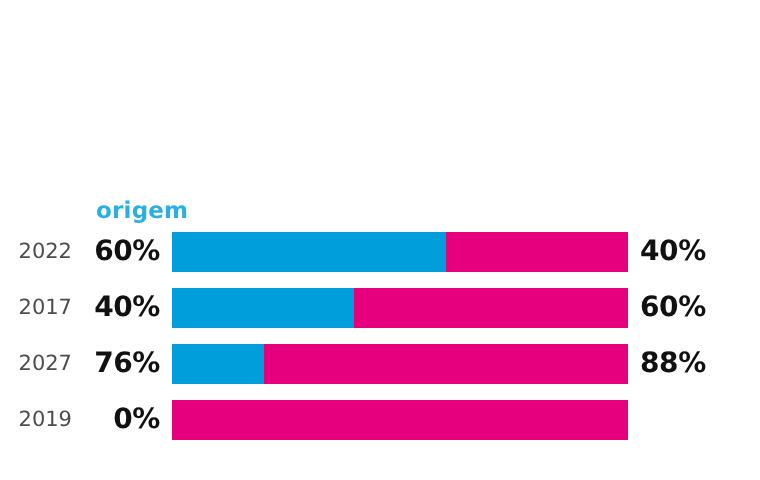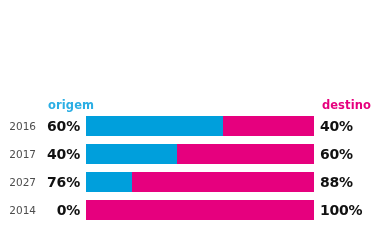--- a/index.html
+++ b/index.html
@@ -137,26 +137,25 @@
     white-space: nowrap;
   }
 </style>
 </head>
 <body>
 
 <div id="chart-root" style="background: rgb(255, 255, 255); margin-top: 44px;">
 
   <div class="legend">
     <span class="legend-origem" style="color: rgb(43, 174, 228);">origem</span>
-    <span class="legend-destino" style="color: rgb(230, 0, 126);">destino</span>
   </div>
 
   <div class="rows" id="rows-container">
       <div class="row">
-        <span class="year-label" style="color: rgb(77, 77, 77);">2016</span>
+        <span class="year-label" style="color: rgb(77, 77, 77);">2022</span>
         <span class="left-value" style="color: rgb(17, 17, 17);">60%</span>
         <div class="bar-track">
           <div class="bar-origem" style="width: 60%; background: rgb(0, 159, 220);"></div>
           <div class="bar-destino" style="width: 40%; background: rgb(230, 0, 126);"></div>
         </div>
         <span class="right-value" style="color: rgb(17, 17, 17);">40%</span>
       </div>
       <div class="row">
         <span class="year-label" style="color: rgb(77, 77, 77);">2017</span>
         <span class="left-value" style="color: rgb(17, 17, 17);">40%</span>
@@ -169,23 +168,22 @@
       <div class="row">
         <span class="year-label" style="color: rgb(77, 77, 77);">2027</span>
         <span class="left-value" style="color: rgb(17, 17, 17);">76%</span>
         <div class="bar-track">
           <div class="bar-origem" style="width: 20%; background: rgb(0, 159, 220);"></div>
           <div class="bar-destino" style="width: 80%; background: rgb(230, 0, 126);"></div>
         </div>
         <span class="right-value" style="color: rgb(17, 17, 17);">88%</span>
       </div>
       <div class="row">
-        <span class="year-label" style="color: rgb(77, 77, 77);">2014</span>
+        <span class="year-label" style="color: rgb(77, 77, 77);">2019</span>
         <span class="left-value" style="color: rgb(17, 17, 17);">0%</span>
         <div class="bar-track">
           <div class="bar-origem" style="width: 0%; background: rgb(0, 159, 220);"></div>
           <div class="bar-destino" style="width: 100%; background: rgb(230, 0, 126);"></div>
         </div>
-        <span class="right-value" style="color: rgb(17, 17, 17);">100%</span>
       </div>
     </div>
 
 </div>
 
 </body></html>

